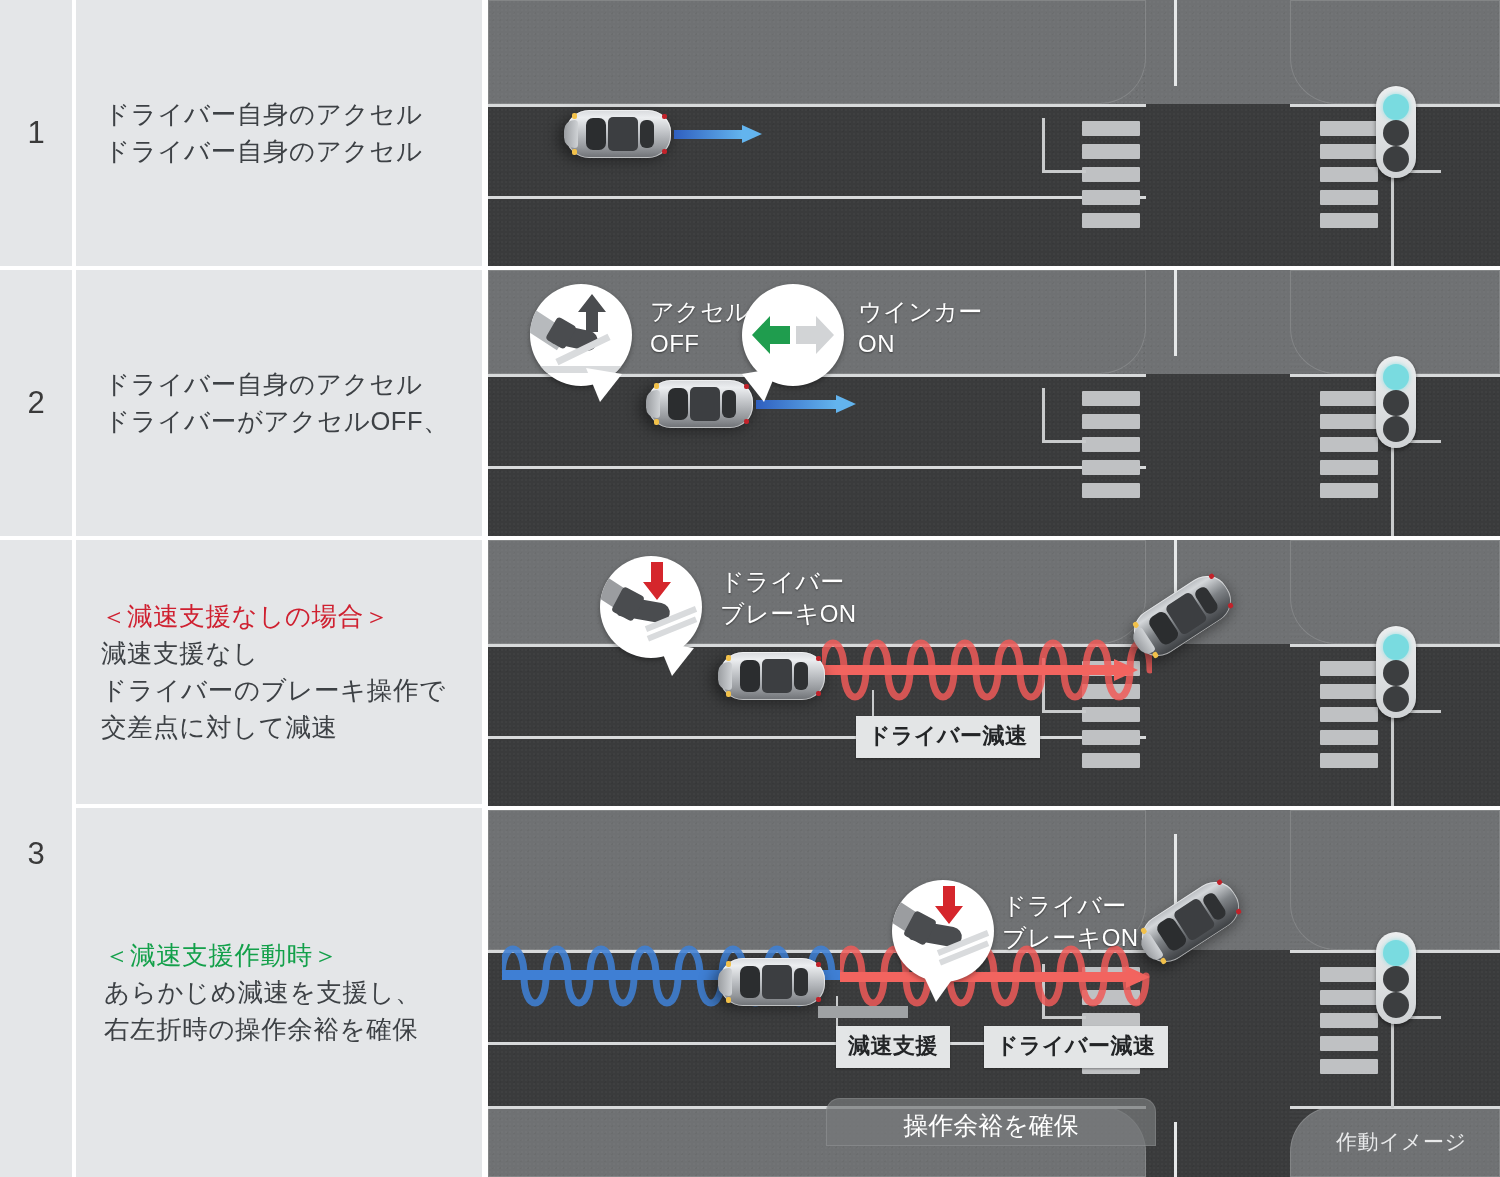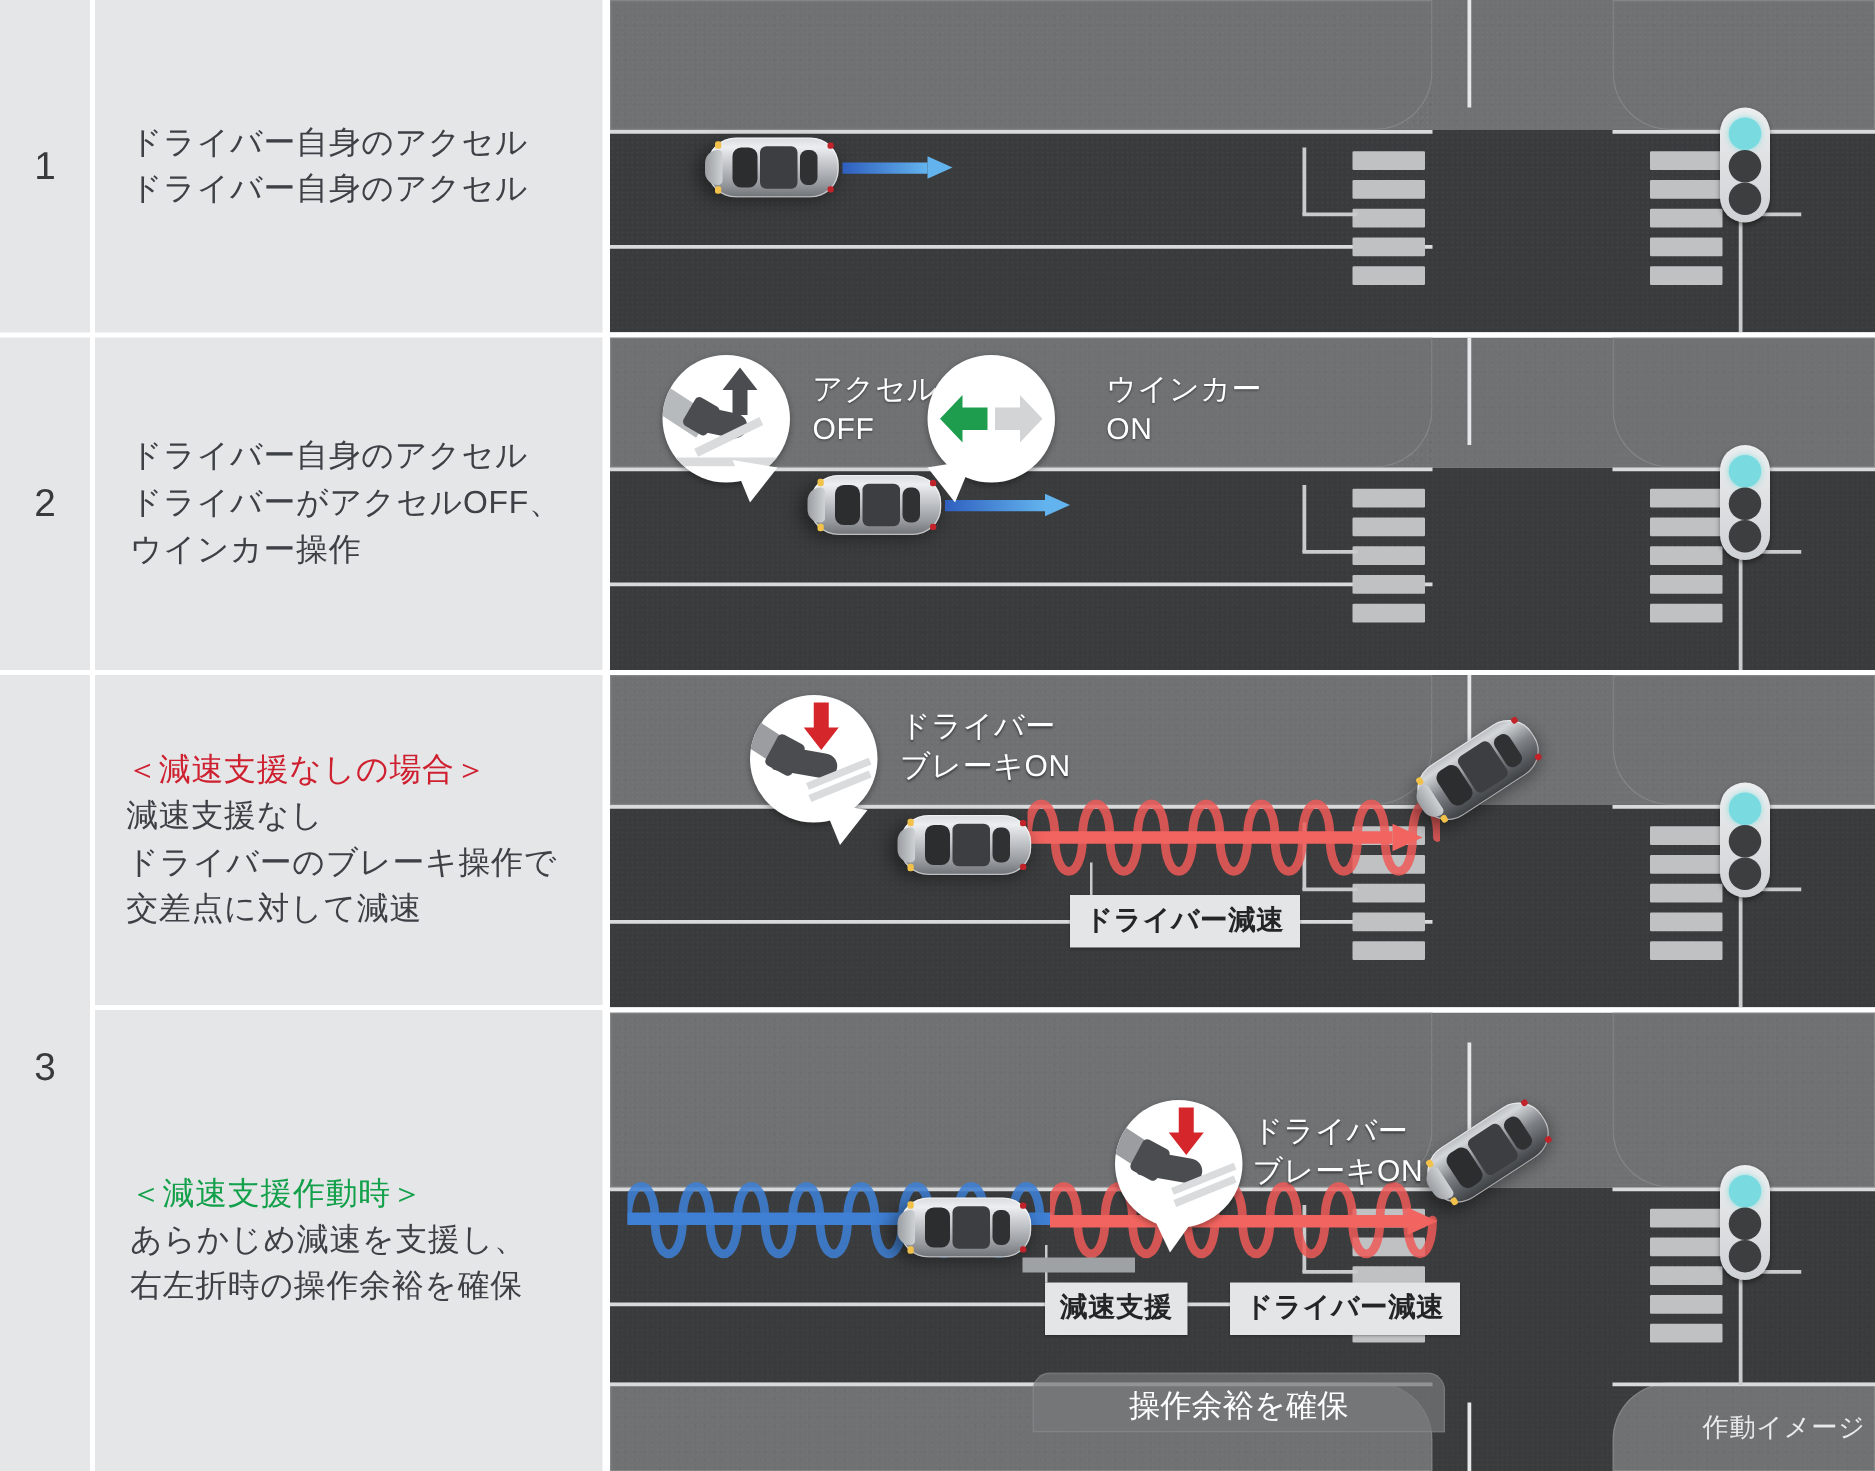--- a/index.html
+++ b/index.html
@@ -138,21 +138,20 @@
     <div class="cell num" style="left:0;top:0;width:72px;height:266px;">1</div>
     <div class="cell txt" style="left:76px;top:0;width:406px;height:266px;">
       <p>ドライバー自身のアクセル</p>
       <p>ドライバー自身のアクセル</p>
     </div>
 
     <div class="cell num" style="left:0;top:270px;width:72px;height:266px;">2</div>
     <div class="cell txt" style="left:76px;top:270px;width:406px;height:266px;">
       <p>ドライバー自身のアクセル</p>
       <p>ドライバーがアクセルOFF、</p>
-      <p>ウインカー操作</p>
     </div>
 
     <div class="cell num" style="left:0;top:540px;width:72px;height:637px;align-items:flex-start;padding-top:296px;box-sizing:border-box;">3</div>
 
     <div class="cell txt" style="left:76px;top:540px;width:406px;height:264px;padding-left:25px;">
       <p class="hdr red">＜減速支援なしの場合＞</p>
       <p>減速支援なし</p>
       <p>ドライバーのブレーキ操作で</p>
       <p>交差点に対して減速</p>
     </div>
@@ -305,21 +304,21 @@
 
       <div class="bubble" style="left:254px;top:14px;width:102px;height:102px;">
         <svg width="86" height="42" viewBox="0 0 86 42" style="position:absolute;left:8px;top:30px;">
           <path d="M20 2 L20 12 L40 12 L40 30 L20 30 L20 40 L2 21 Z" fill="#1f9d4e"></path>
           <path d="M66 2 L66 12 L46 12 L46 30 L66 30 L66 40 L84 21 Z" fill="#d2d4d6"></path>
         </svg>
         <svg width="40" height="34" viewBox="0 0 40 34" style="position:absolute;left:-2px;top:84px;">
           <path d="M38 0 L2 6 L24 34 Z" fill="#ffffff"></path>
         </svg>
       </div>
-      <div class="calltext" style="left:370px;top:26px;margin-left:27px;">
+      <div class="calltext" style="left:370px;top:26px;">
         <div>ウインカー</div>
         <div>ON</div>
       </div>
     </div>
 
     <div class="rowsep" style="top:536px;"></div>
 
     <div class="band" style="top:540px;height:266px;">
       <div class="blk sidewalk" style="left:0;top:0;width:1012px;height:104px;">
           <div class="noise"></div>
@@ -549,17 +548,17 @@
       <div class="leader-r" style="left:248px;top:186px;width:100px;height:30px;border-right:2px solid #c9cbcc;border-bottom:none;"></div>
       <div class="tag" style="left:348px;top:216px;">減速支援</div>
       <div class="stopline" style="left:340px;top:216px;width:2px;height:0;"></div>
       <div style="position:absolute;left:330px;top:196px;width:90px;height:12px;background:#9fa2a4;"></div>
       <div class="tag" style="left:496px;top:216px;">ドライバー減速</div>
 
       <div class="caption" style="left:338px;top:288px;width:330px;box-sizing:border-box;">
         <div>操作余裕を確保</div>
       </div>
 
-      <div class="imgnote" style="left:874px;top:318px;font-family:Liberation Mono, monospace;">作動イメージ</div>
+      <div class="imgnote" style="left:848px;top:318px;font-family:Liberation Mono, monospace;">作動イメージ</div>
     </div>
 
   </div>
 </div>
 
 </body></html>

